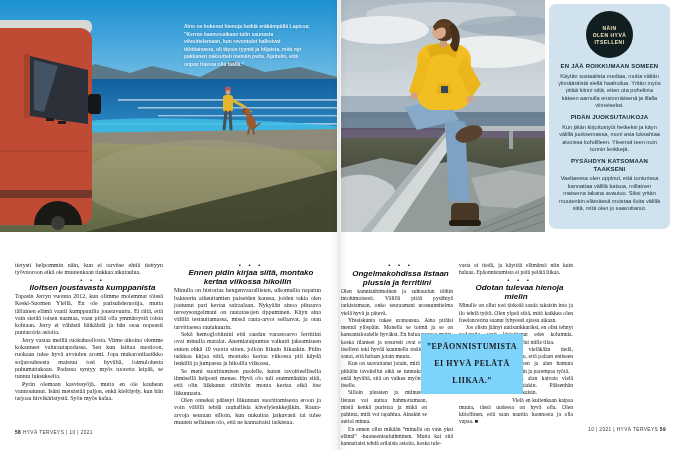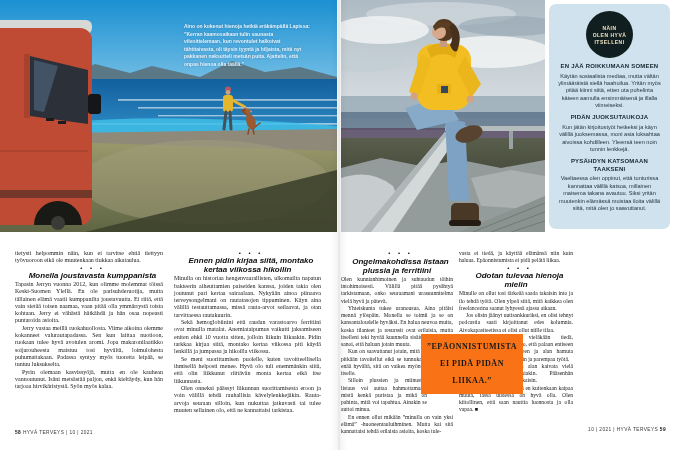--- a/index.html
+++ b/index.html
@@ -26,36 +26,36 @@
   .badge{width:47px;height:47px;margin:7px auto 3px;border-radius:50%;
          background:#111e20;display:flex;flex-direction:column;justify-content:center;
          align-items:center;gap:1px;}
   .badge span{display:block;font-size:5px;font-weight:bold;letter-spacing:.5px;color:#eee3c2;}
   .sb-section{padding:0 8px;margin-top:5px;}
   .sb-title{font-size:6px;line-height:1.25;font-weight:bold;color:#14262e;letter-spacing:.2px;margin-bottom:2px;}
   .sb-body{font-size:5.6px;line-height:1.32;color:#26363e;}
 
   
   .band{position:absolute;top:246px;left:0;width:674px;height:190px;}
-  .col{position:absolute;top:4px;font-family:"Liberation Serif",serif;color:#1b1b1b;
+  .col{position:absolute;top:16px;font-family:"Liberation Serif",serif;color:#1b1b1b;
        text-align:justify;}
   .col p{margin:0;text-indent:7px;}
   .col p.noindent{text-indent:0;}
   .col1{left:15px;width:148px;font-size:6px;line-height:1.22;}
   .col2{left:174px;width:147px;font-size:6px;line-height:1.22;}
   .col3{left:341px;width:112px;font-size:5.6px;line-height:1.3;}
   .col4{left:459px;width:114px;font-size:5.6px;line-height:1.3;}
   .sep{text-align:center;font-family:"Liberation Sans",sans-serif;font-weight:bold;
        font-size:6px;letter-spacing:3px;color:#111;margin:3px 0 4px;text-indent:0;}
   .col-heading{font-family:"Liberation Sans",sans-serif;font-style:italic;font-weight:bold;
        font-size:8px;line-height:1.12;text-align:center;color:#0e0e0e;margin:1px 0 4px;text-indent:0;}
   .wrapR{float:right;width:26px;height:62px;}
   .wrapL{float:left;width:46px;height:58px;}
 
-  .pull-quote{position:absolute;left:421px;top:334px;width:98px;background:#f97316;
+  .pull-quote{position:absolute;left:421px;top:334px;width:98px;background:#7dd3fc;
        padding:5px 2px;text-align:center;font-family:"Liberation Serif",serif;
        font-weight:bold;font-size:8px;line-height:2.1;letter-spacing:.5px;color:#181818;}
 
   
   .footer{position:absolute;font-size:4.8px;letter-spacing:.4px;color:#3a3a3a;}
   .footer b{color:#111;}
   .footer-left{left:15px;top:430px;}
   .footer-right{right:8px;top:427px;}
 </style>
 </head>
@@ -207,21 +207,21 @@
       <div class="sb-title">PYSÄHDYN KATSOMAAN TAAKSENI</div>
       <div class="sb-body">Vaeltaessa olen oppinut, että tunturissa kannattaa välillä katsoa, millainen maisema takana avautuu. Siksi yritän muutenkin elämässä muistaa iloita välillä siitä, mitä olen jo saavuttanut.</div>
     </div>
   </aside>
 
   <div class="band">
 
     <div class="col col1">
       <p class="noindent">tietysti helpommin näin, kun ei tarvitse ehtiä tiettyyn työvuoroon eikä ole muutenkaan tiukkaa aikataulua.</p>
       <p class="sep">• • •</p>
-      <p class="col-heading">Monella joustavasta kumppanista</p>
+      <p class="col-heading">Iloitsen joustavasta kumppanista</p>
       <p class="noindent">Tapasin Jerryn vuonna 2012, kun olimme molemmat töissä Keski-Suomen Ylellä. En ole parisuhderuotija, mutta tällainen elämä vaatii kumppanilta joustavuutta. Ei riitä, että vain sietää toisen naamaa, vaan pitää olla ymmärrystä toista kohtaan. Jerry ei vähästä hätkähdä ja hän osaa nopeasti puntaroida asioita.</p>
       <p>Jerry vastaa meillä ruokahuollosta. Viime aikoina olemme kokanneet valurautapadassa. Sen kun laittaa nuotioon, ruokaan tulee hyvä avotulen aromi. Jopa makaronilaatikko soijarouheesta maistuu tosi hyvältä, loimulohesta puhumattakaan. Padassa syntyy myös tuoretta leipää, se tuntuu luksukselta.</p>
       <p>Pyrin olemaan kasvissyöjä, mutta en ole kauhean vannoutunut. Isäni metsästää paljon, enkä kieltäydy, kun hän tarjoaa hirvikäristystä. Syön myös kalaa.</p>
     </div>
 
     <div class="col col2">
       <p class="sep">• • •</p>
       <p class="col-heading">Ennen pidin kirjaa siitä, montako kertaa viikossa hikoilin</p>
       <p class="noindent">Minulla on historiaa hengenvaarallisten, ulkomailta napatun bakteerin aiheuttamien paiseiden kanssa, joiden takia olen joutunut pari kertaa sairaalaan. Nykyään ainoa piinaava terveysongelmani on rautatasojen tippuminen. Käyn aina välillä testauttamassa, missä rauta-arvot seilaavat, ja otan tarvittaessa rautakuurin.</p>
       <p>Sekä hemoglobiinini että raudan varastoarvo ferritiini ovat minulla matalat. Anemiataipumus vaikutti jaksamiseen eniten ehkä 10 vuotta sitten, jolloin liikuin liikaakin. Pidin tarkkaa kirjaa siitä, montako kertaa viikossa piti käydä lenkillä ja jumpassa ja hikoilla viikossa.</p>
@@ -247,21 +247,21 @@
       <p>Jos olisin jäänyt uutisankkuriksi, en olisi tehnyt podcastia saati kirjoittanut edes kolumnia. Aivokapasiteetissa ei olisi ollut niille tilaa.</p>
       <p><span class="wrapL"></span><span>En vieläkään tiedä, haluanko, että palaan entiseen uraputkeen ja alan hamuta enemmän ja parempaa työtä.</span></p>
       <p>Ehkä alan kaivata vielä kaupunkiakin. Pääsenhän sinne takaisin.</p>
       <p>Vielä en kuitenkaan kaipaa muuta, tässä uudessa on hyvä olla. Olen kiitollinen, että saan nauttia luonnosta ja olla vapaa. ■</p>
     </div>
 
   </div>
 
   <div class="pull-quote">
     <div>”EPÄONNISTUMISTA</div>
-    <div>EI PIDÄ PIDÄN</div>
+    <div>EI HYVÄ PELÄTÄ</div>
     <div>LIIKAA.”</div>
   </div>
 
   <div class="footer footer-left">
     <b>58</b>
     <span>HYVÄ TERVEYS | 10 | 2021</span>
   </div>
   <div class="footer footer-right">
     <span>10 | 2021 | HYVÄ TERVEYS</span>
     <b>59</b>

